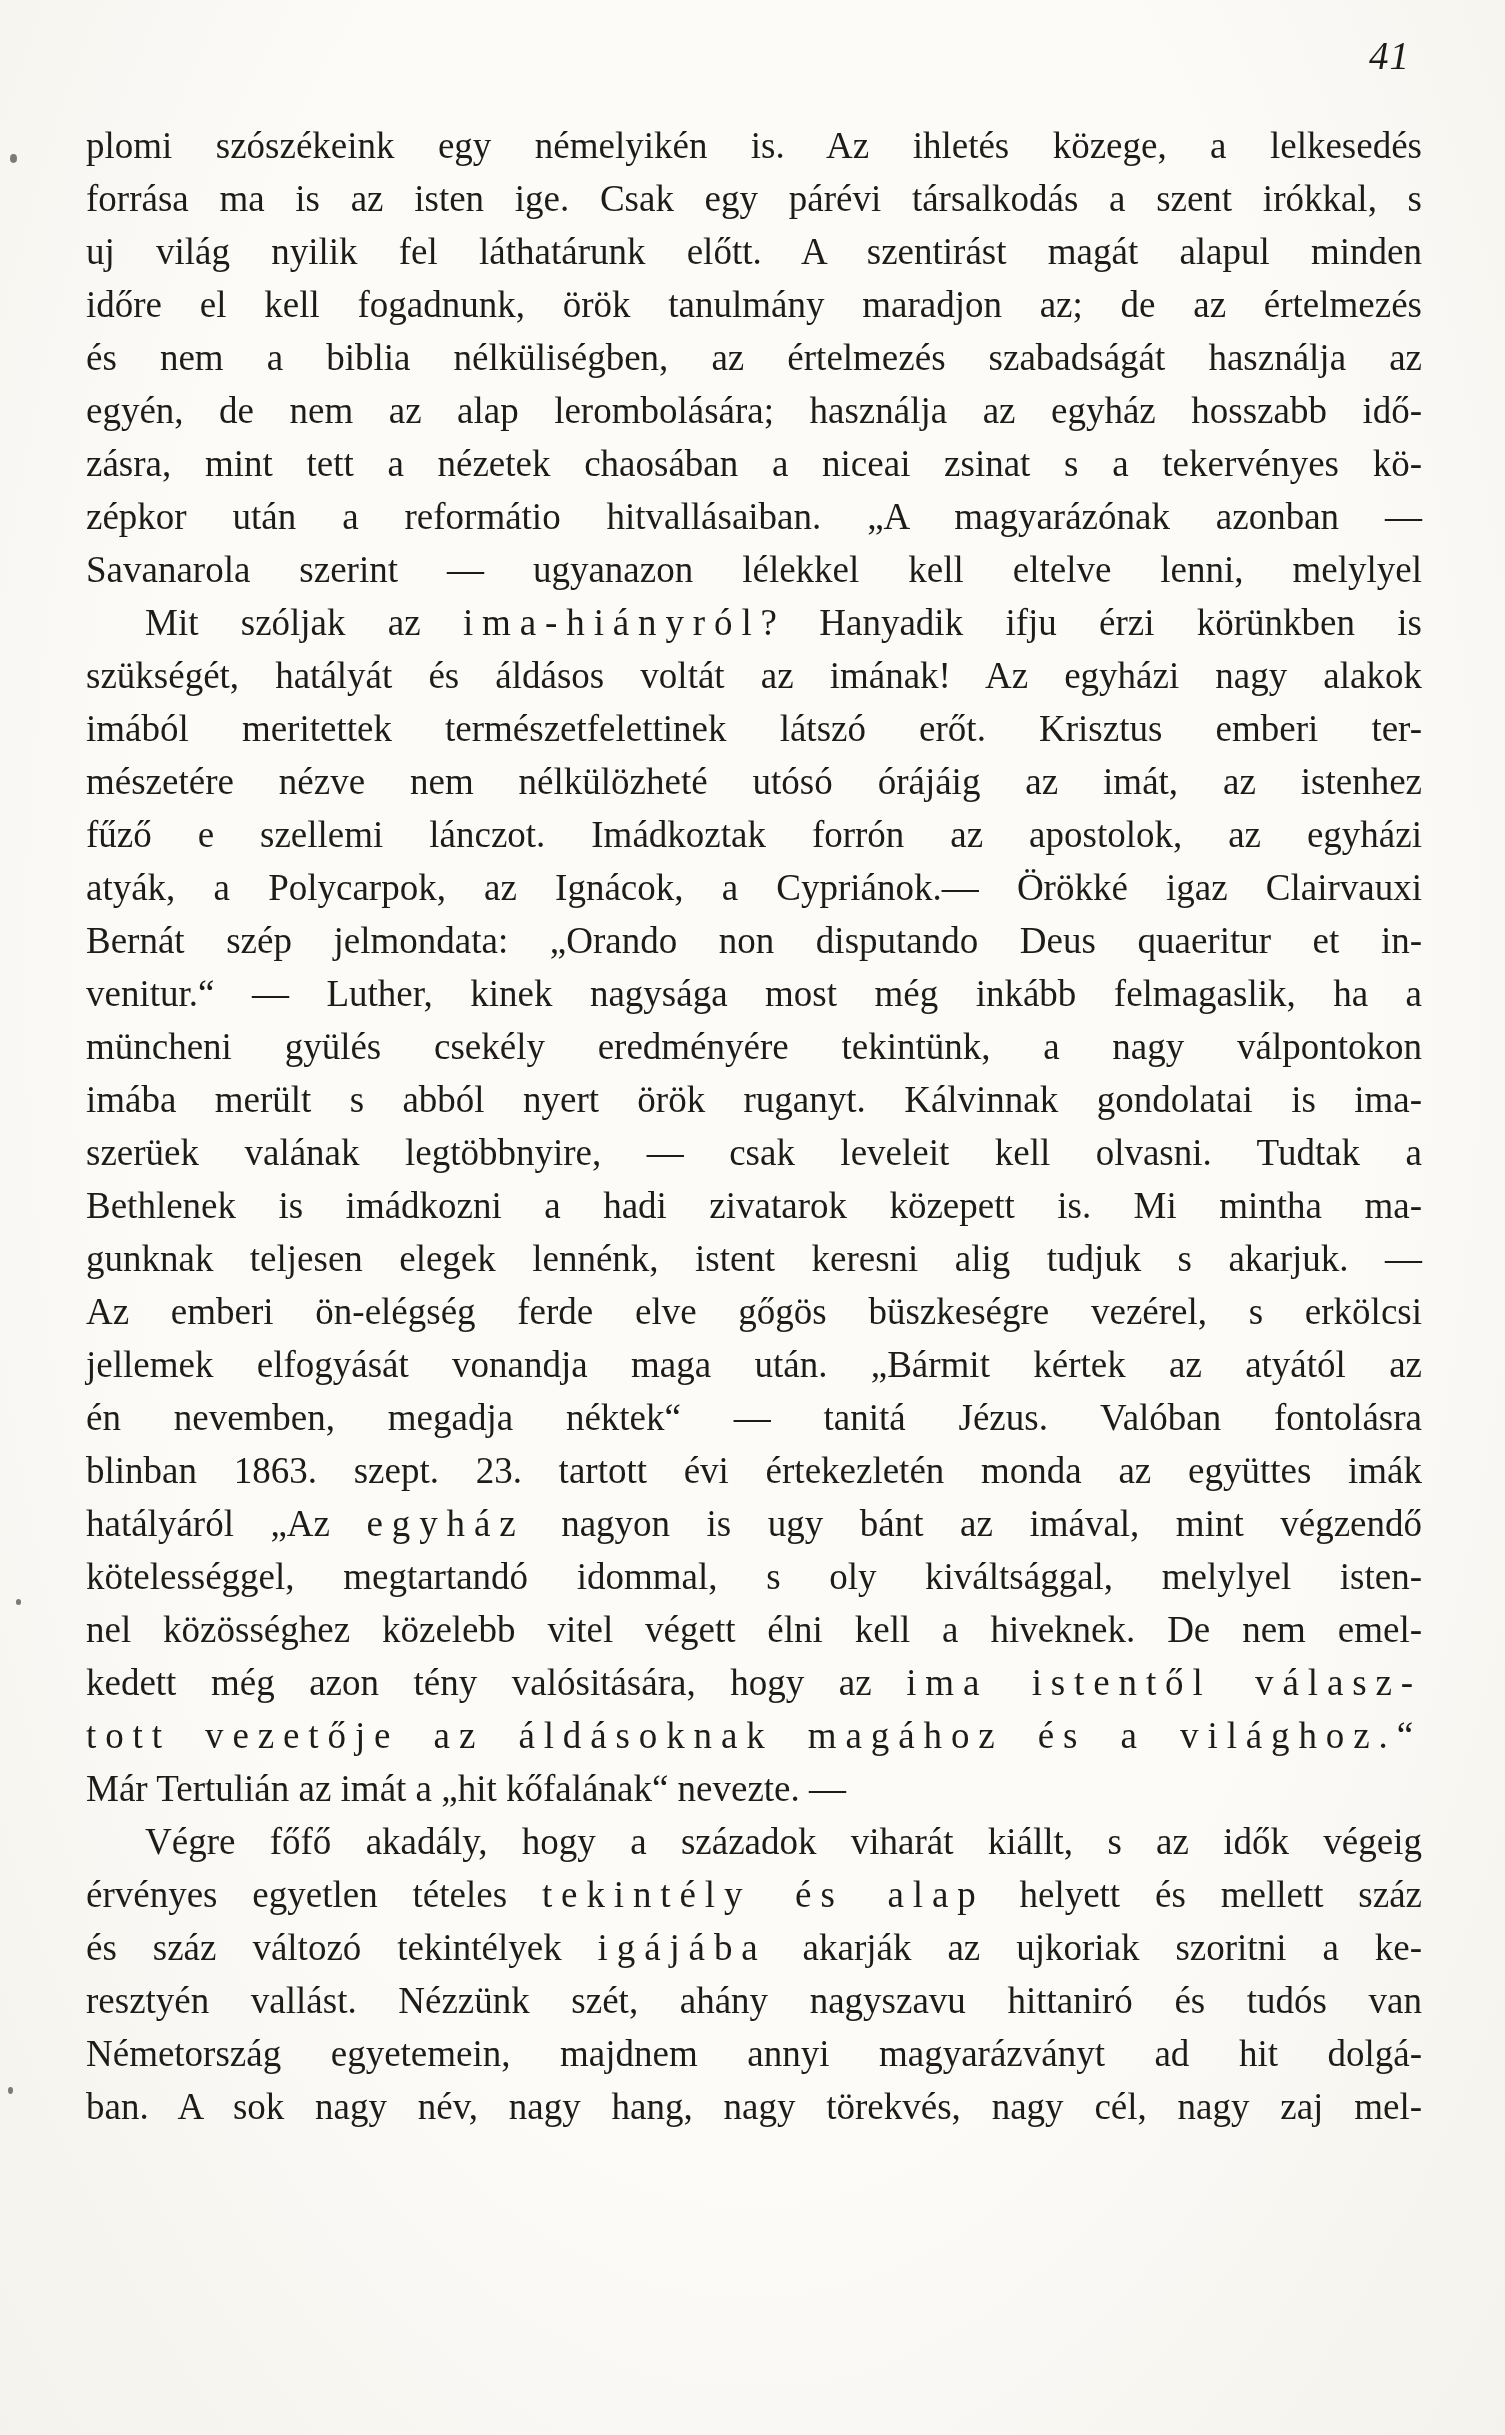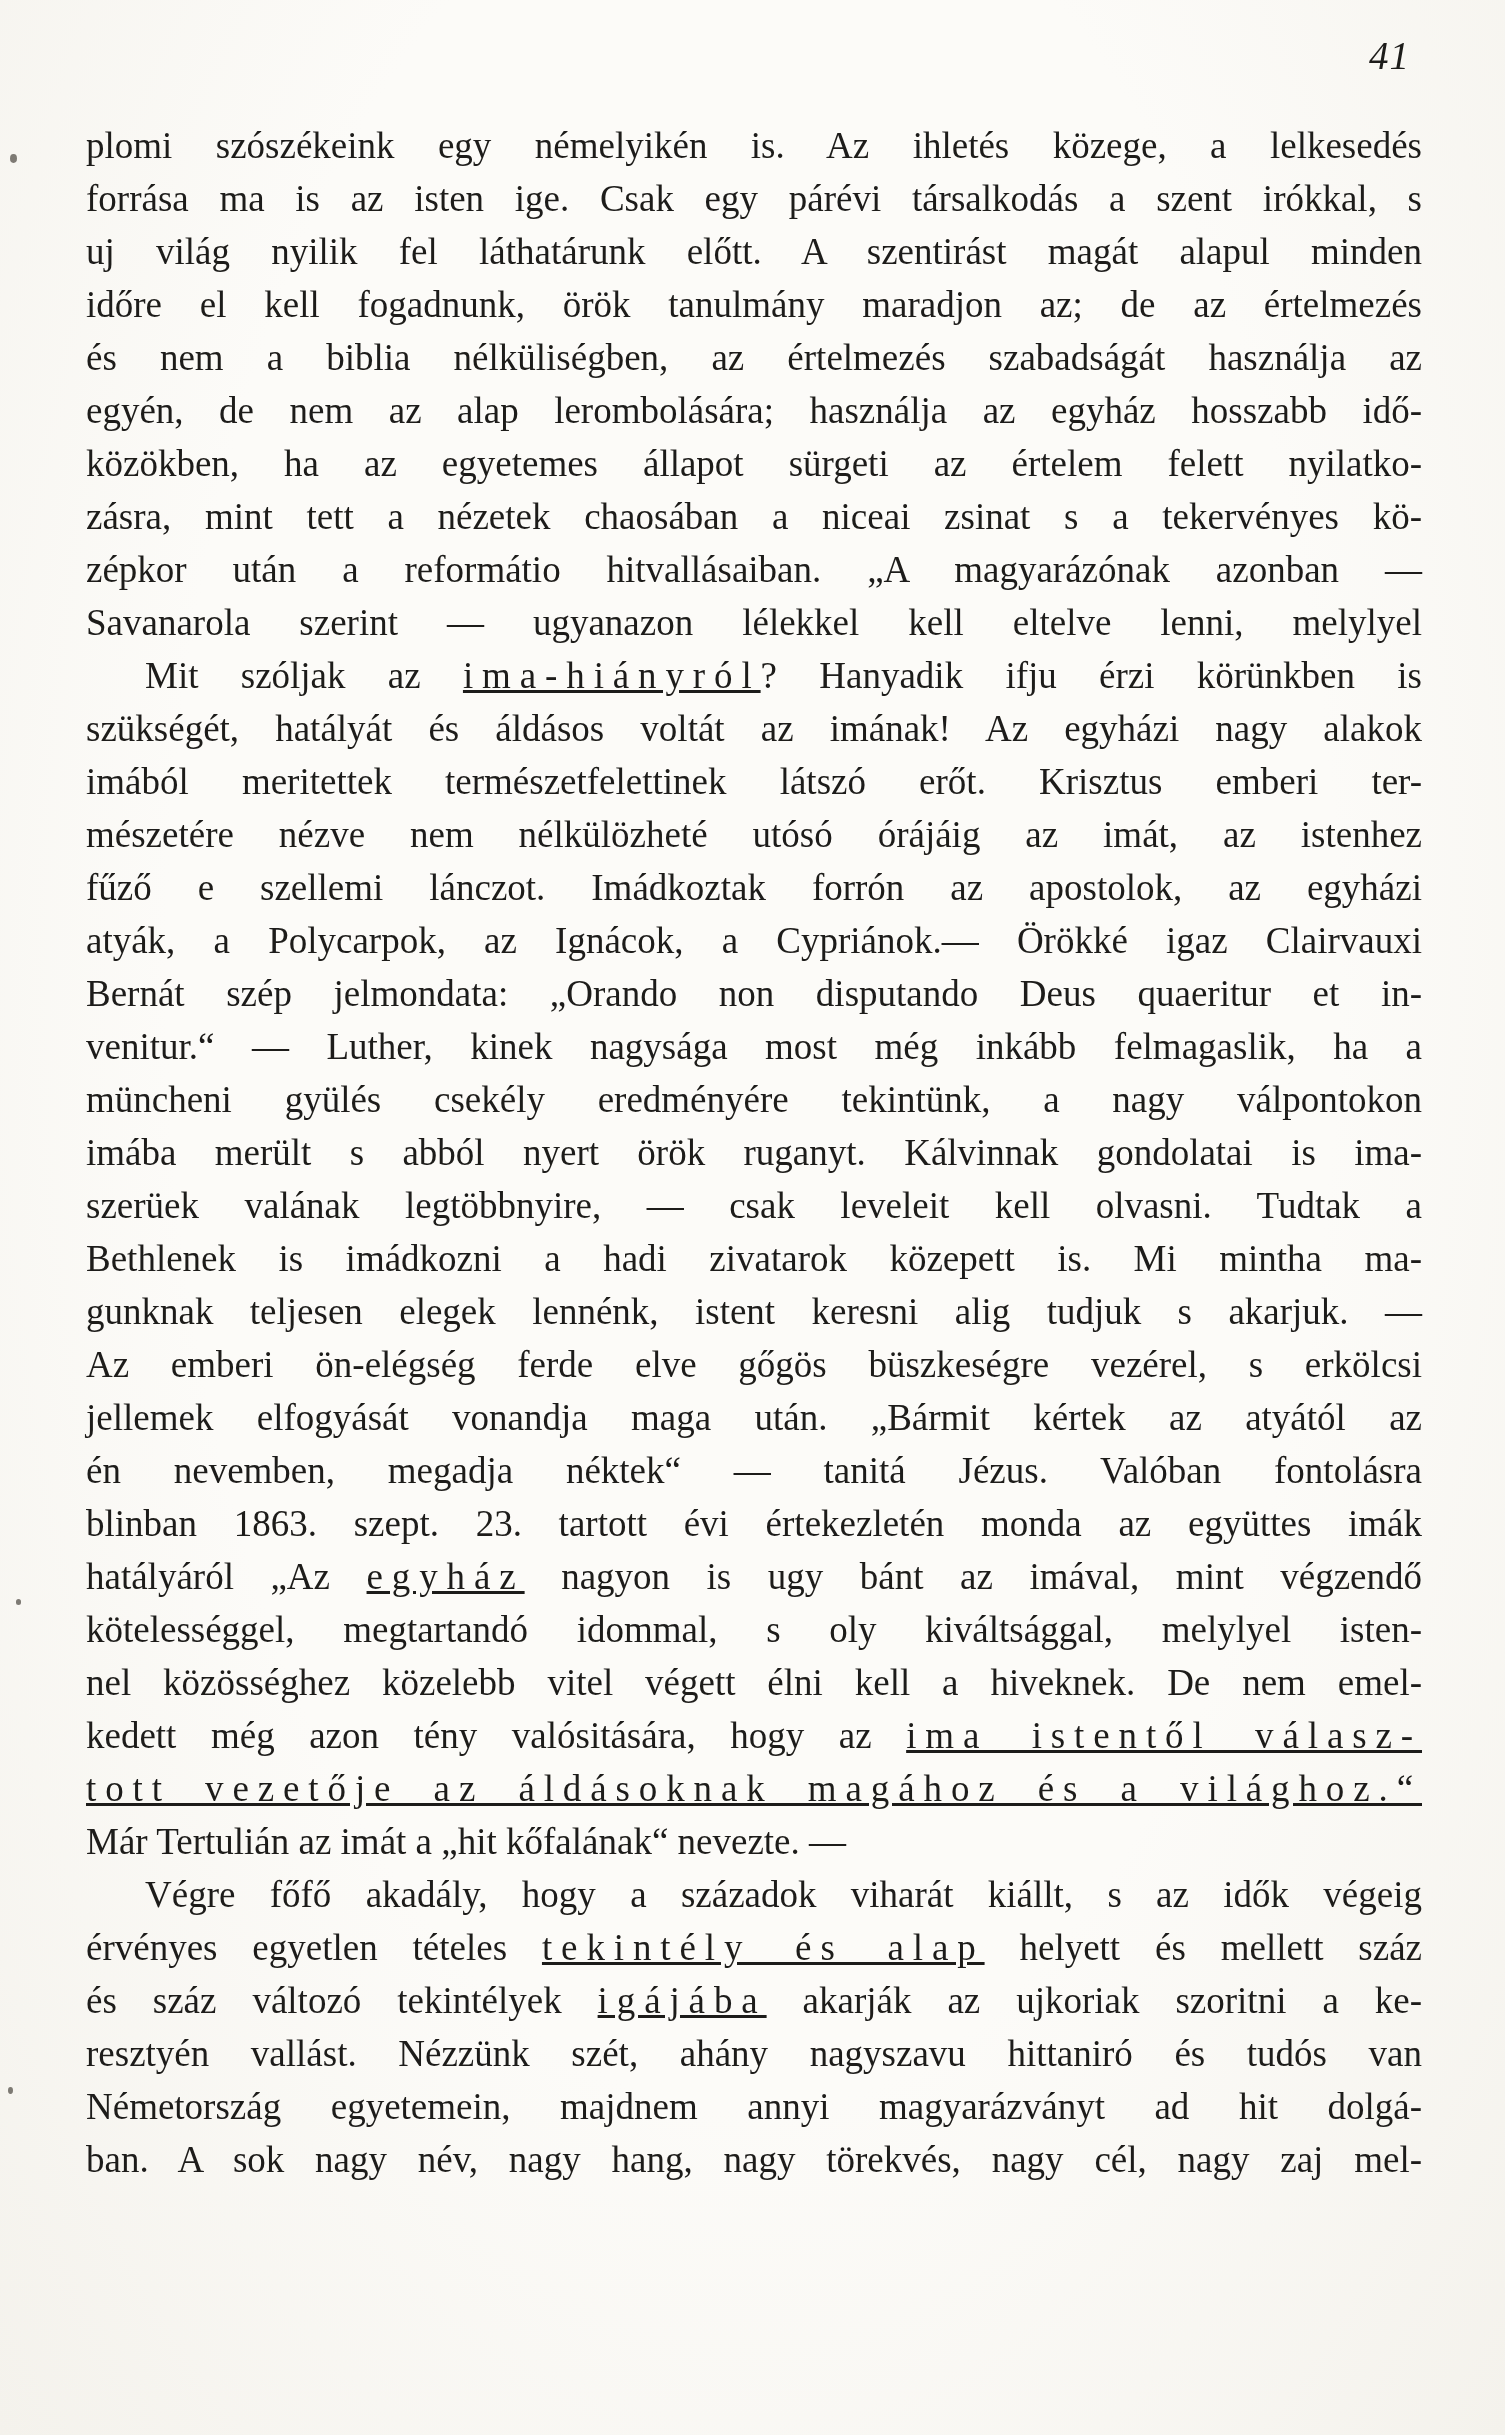--- a/index.html
+++ b/index.html
@@ -33,21 +33,21 @@
   .line {
     text-align: justify;
     text-align-last: justify;
     -moz-text-align-last: justify;
   }
   .line.para-end {
     text-align-last: left;
     -moz-text-align-last: left;
   }
   .line.indent { text-indent: 59px; }
-  .sp { letter-spacing: 0.24em; text-decoration: underline; }
+  .sp { letter-spacing: 0.24em; }
   .speck {
     position: absolute;
     background: #4a463f;
     border-radius: 50%;
     opacity: 0.7;
   }
   .speck-1 { left: 9.8px; top: 154px; width: 6.8px; height: 8.8px; }
   .speck-2 { left: 15.6px; top: 1599px; width: 5.9px; height: 5.9px; }
   .speck-3 { left: 7.8px; top: 2087px; width: 4.9px; height: 6.8px; }
 </style>
@@ -56,21 +56,20 @@
 
 <div class="page-number">41</div>
 
 <div class="text-block" id="text-block">
     <div class="line"><span>plomi szószékeink egy némelyikén is. Az ihletés közege, a lelkesedés</span></div>
     <div class="line"><span>forrása ma is az isten ige. Csak egy párévi társalkodás a szent irókkal, s</span></div>
     <div class="line"><span>uj világ nyilik fel láthatárunk előtt. A szentirást magát alapul minden</span></div>
     <div class="line"><span>időre el kell fogadnunk, örök tanulmány maradjon az; de az értelmezés</span></div>
     <div class="line"><span>és nem a biblia nélküliségben, az értelmezés szabadságát használja az</span></div>
     <div class="line"><span>egyén, de nem az alap lerombolására; használja az egyház hosszabb idő-</span></div>
-    <div class="line"><span>közökben, ha az egyetemes állapot sürgeti az értelem felett nyilatko-</span></div>
     <div class="line"><span>zásra, mint tett a nézetek chaosában a niceai zsinat s a tekervényes kö-</span></div>
     <div class="line"><span>zépkor után a reformátio hitvallásaiban. „A magyarázónak azonban —</span></div>
     <div class="line"><span>Savanarola szerint — ugyanazon lélekkel kell eltelve lenni, melylyel</span></div>
     <div class="line indent"><span>Mit szóljak az </span><span class="sp">ima-hiányról</span><span>? Hanyadik ifju érzi körünkben is</span></div>
     <div class="line"><span>szükségét, hatályát és áldásos voltát az imának! Az egyházi nagy alakok</span></div>
     <div class="line"><span>imából meritettek természetfelettinek látszó erőt. Krisztus emberi ter-</span></div>
     <div class="line"><span>mészetére nézve nem nélkülözheté utósó órájáig az imát, az istenhez</span></div>
     <div class="line"><span>fűző e szellemi lánczot. Imádkoztak forrón az apostolok, az egyházi</span></div>
     <div class="line"><span>atyák, a Polycarpok, az Ignácok, a Cypriánok.— Örökké igaz Clairvauxi</span></div>
     <div class="line"><span>Bernát szép jelmondata: „Orando non disputando Deus quaeritur et in-</span></div>

